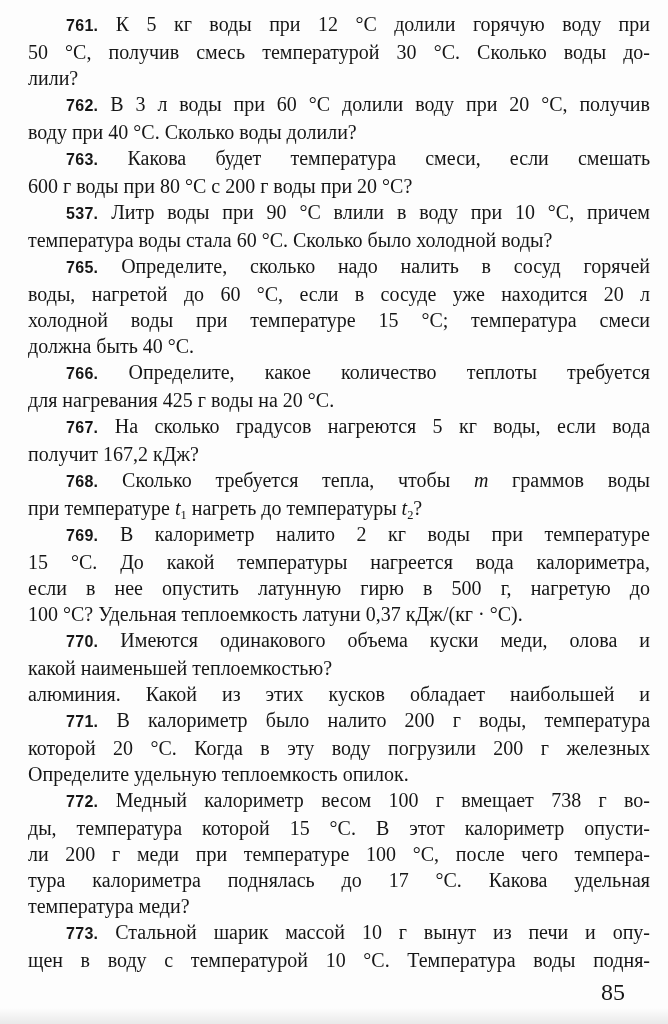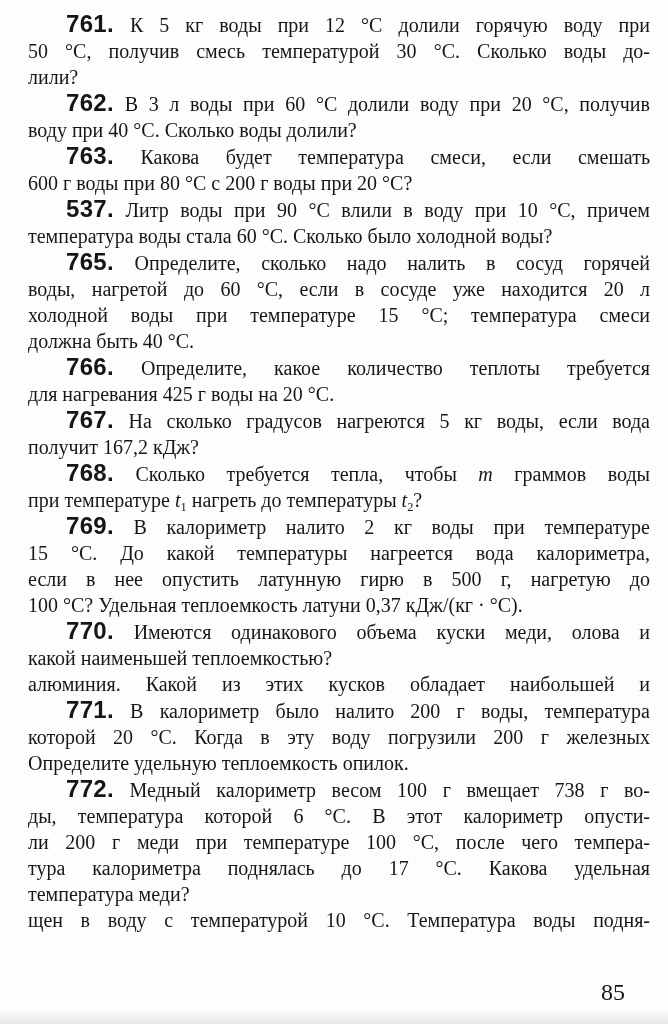--- a/index.html
+++ b/index.html
@@ -29,21 +29,21 @@
     display: block;
     text-align: justify;
   }
   
   .line.jl { text-align-last: justify; }
   
   .line.first { padding-left: 38px; }
   .pnum {
     font-family: "Liberation Sans", sans-serif;
     font-weight: 700;
-    font-size: 24px;
+    font-size: 16px;
     letter-spacing: 0.3px;
   }
   .line i { font-style: italic; }
   .line sub {
     font-size: 0.62em;
     vertical-align: -0.3em;
     line-height: 0;
   }
   .page-number {
     position: absolute;
@@ -113,24 +113,25 @@
         <span class="line">какой наименьшей теплоемкостью?</span>
         <span class="line jl">алюминия. Какой из этих кусков обладает наибольшей и</span>
       </p>
       <p class="problem">
         <span class="line jl first"><b class="pnum">771.</b> <span>В калориметр было налито 200 г воды, температура</span></span>
         <span class="line jl">которой 20 °C. Когда в эту воду погрузили 200 г железных</span>
         <span class="line">Определите удельную теплоемкость опилок.</span>
       </p>
       <p class="problem">
         <span class="line jl first"><b class="pnum">772.</b> <span>Медный калориметр весом 100 г вмещает 738 г во-</span></span>
-        <span class="line jl">ды, температура которой 6 °C. В этот калориметр опусти-</span>
+        <span class="line jl">ды, температура которой 15 °C. В этот калориметр опусти-</span>
         <span class="line jl">ли 200 г меди при температуре 100 °C, после чего темпера-</span>
         <span class="line jl">тура калориметра поднялась до 17 °C. Какова удельная</span>
         <span class="line">температура меди?</span>
       </p>
       <p class="problem">
+        <span class="line jl first"><b class="pnum">773.</b> <span>Стальной шарик массой 10 г вынут из печи и опу-</span></span>
         <span class="line jl">щен в воду с температурой 10 °C. Температура воды подня-</span>
       </p>
     </div>
   <div class="page-number">85</div>
   <div class="scan-edge"></div>
 </div>
 
 </body></html>

